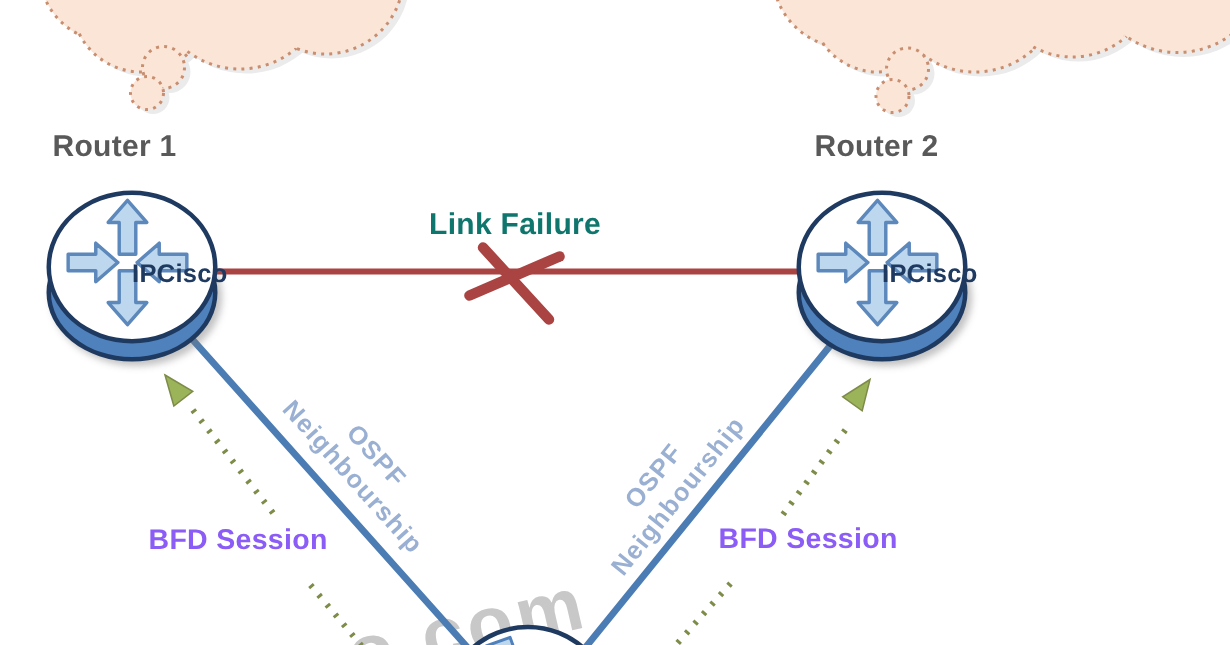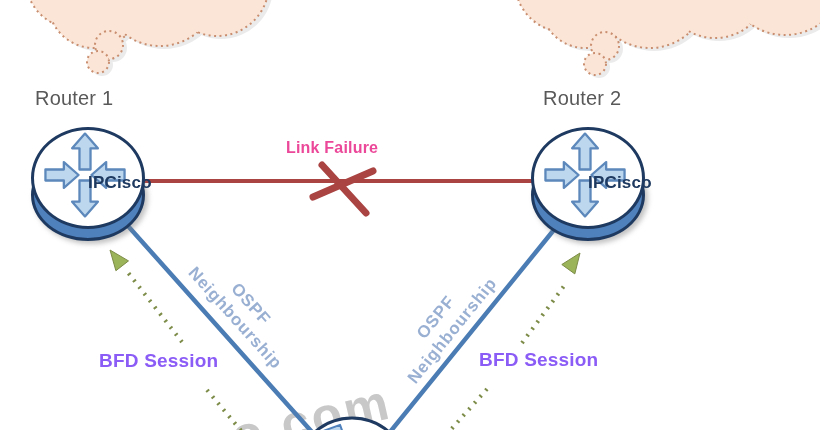--- a/index.html
+++ b/index.html
@@ -4,24 +4,24 @@
 <style>
   html,body{margin:0;padding:0;}
   body{
     width:820px;height:430px;position:relative;overflow:hidden;
     background:#ffffff;
     font-family:"Liberation Sans",sans-serif;
   }
   .abs{position:absolute;}
   
   .router-label{
-    font-size:20px;font-weight:normal;color:#595959;z-index:6;letter-spacing:0.2px;
+    font-size:20px;font-weight:bold;color:#595959;z-index:6;letter-spacing:0.2px;
   }
   .link-failure-label{
-    font-size:16px;font-weight:bold;color:#ec4899;z-index:6;letter-spacing:0.2px;
+    font-size:20px;font-weight:bold;color:#0f766e;z-index:6;letter-spacing:0.2px;
   }
   .bfd-label{
     font-size:19px;font-weight:bold;color:#8b5cf6;z-index:6;letter-spacing:0.2px;
   }
   .ospf-label{
     width:180px;text-align:center;font-size:17px;font-weight:bold;
     color:#9AB0D3;line-height:21px;letter-spacing:0.8px;z-index:5;
   }
   .ospf-left{left:153px;top:290px;transform:rotate(48deg);}
   .ospf-right{left:354px;top:303px;transform:rotate(-51deg);}

